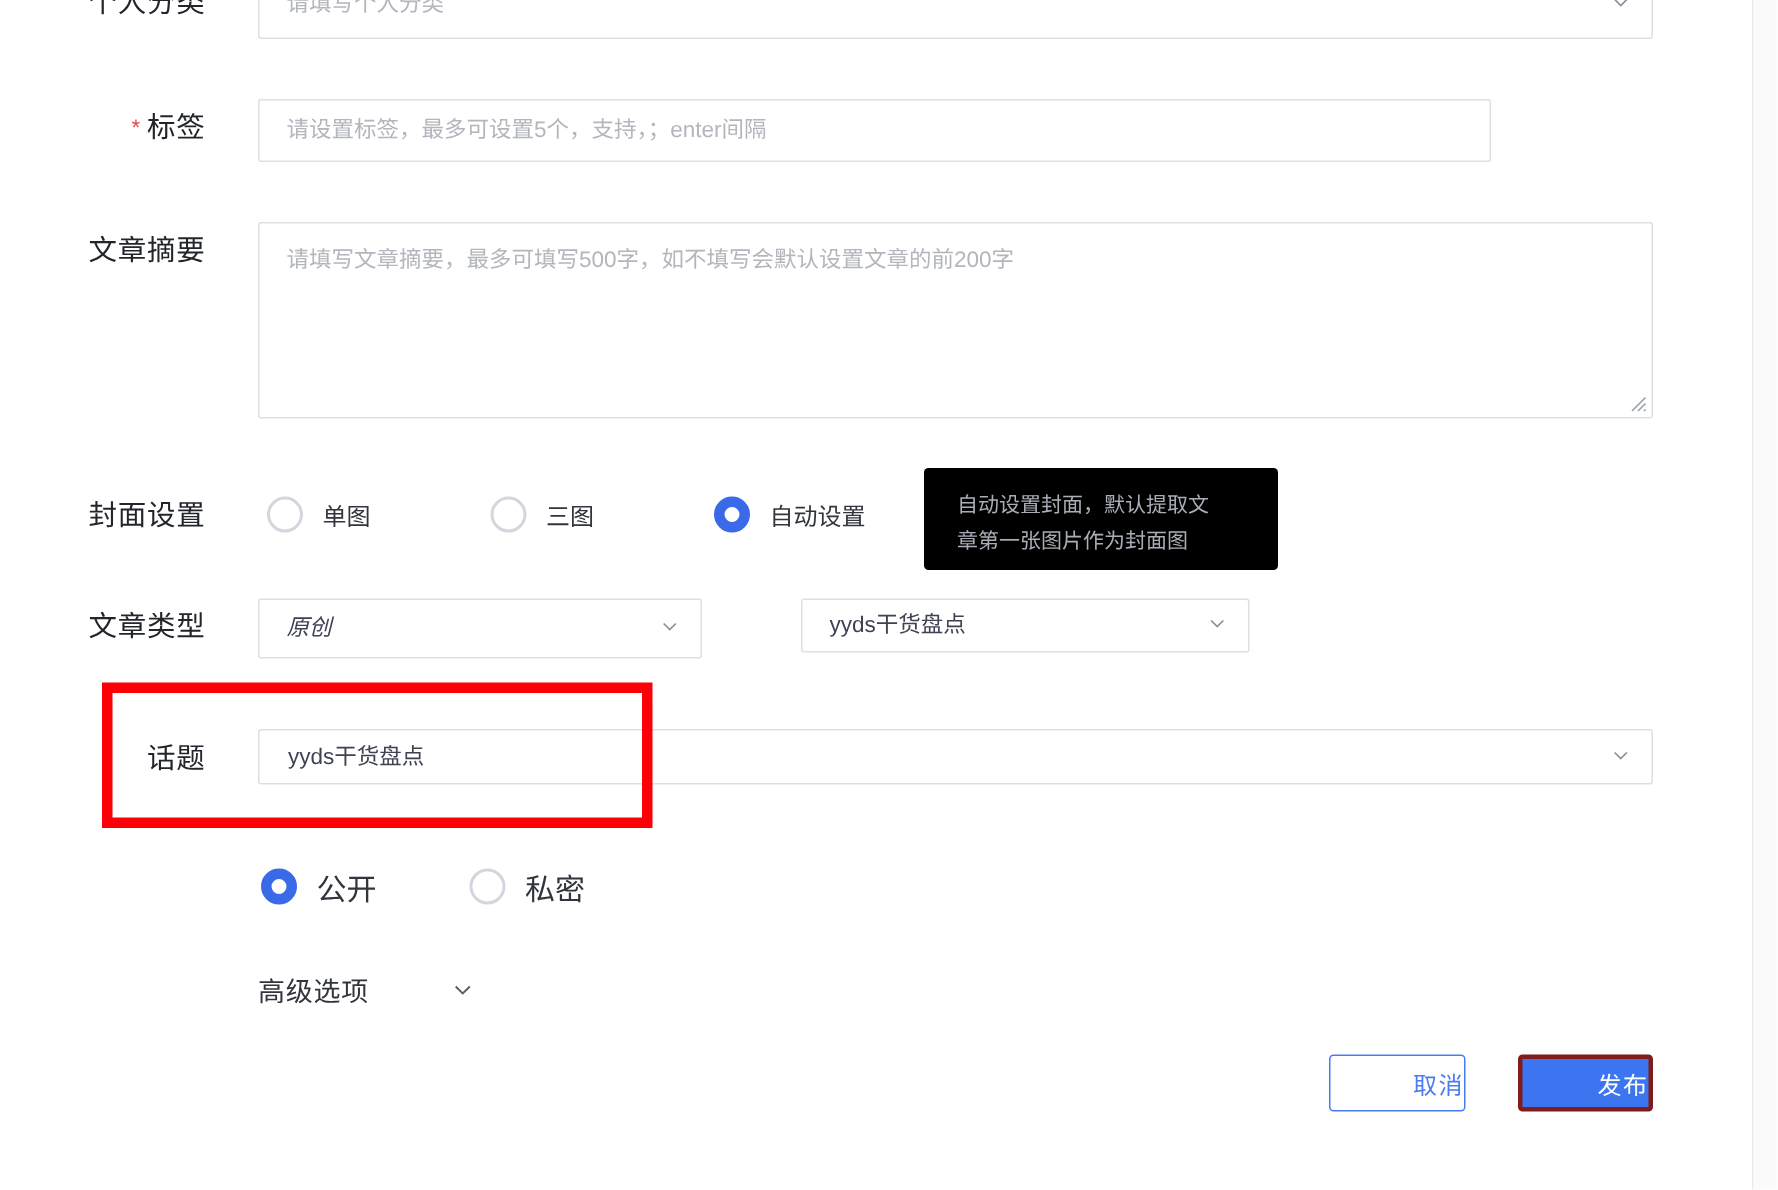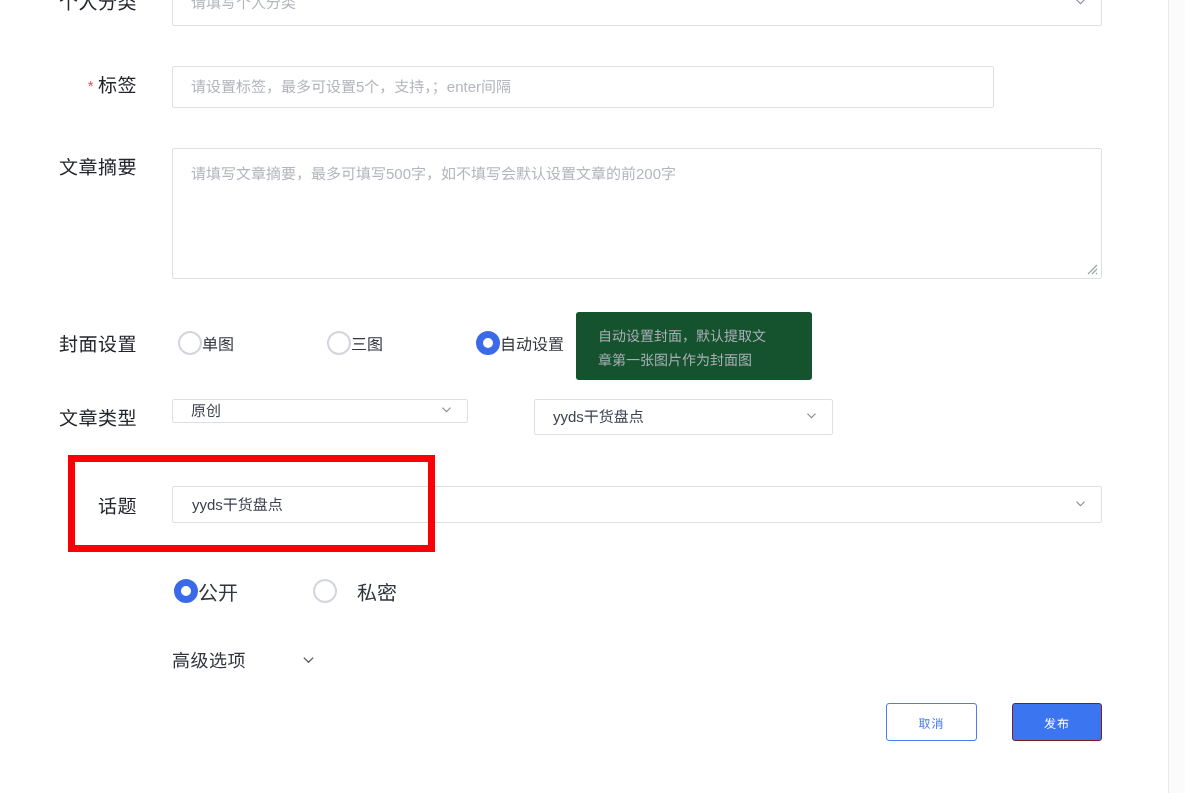--- a/index.html
+++ b/index.html
@@ -157,49 +157,51 @@
     box-sizing: border-box;
     border: 2px solid #d3d6dd;
     background: #fff;
     flex: 0 0 auto;
   }
   .radio.on .dot {
     border: 7px solid #3a6ae8;
     background: #ffffff;
   }
   .radio .rl {
+    margin-left: 13px;
     font-size: 16px;
     color: #32353d;
     white-space: nowrap;
   }
 
   #tooltip-cover {
     position: absolute;
-    left: 576px;
+    left: 616px;
     top: 312px;
     width: 236px;
     height: 68px;
-    background: #14532d;
+    background: #000000;
     border-radius: 3px;
     box-sizing: border-box;
     padding: 12px 16px 0 22px;
   }
   #tooltip-cover .tt {
     font-size: 14px;
     line-height: 24px;
     color: #a9adb6;
   }
 
   
   #lbl-type { top: 406px; }
   #sel-origin {
     left: 172px;
     top: 399px;
     width: 296px;
-    height: 24px;
+    height: 40px;
+    font-style: italic;
   }
   #sel-repost {
     left: 534px;
     top: 399px;
     width: 299px;
     height: 36px;
   }
 
   
   #lbl-topic { top: 494px; }
@@ -248,43 +250,43 @@
     margin-left: 10px;
     width: 15px;
     height: 15px;
   }
 
   
   .btn {
     position: absolute;
     box-sizing: border-box;
     border-radius: 3px;
-    font-size: 12px;
+    font-size: 16px;
     display: flex;
     align-items: center;
-    justify-content: center;
+    justify-content: flex-end;
     cursor: pointer;
     letter-spacing: 1px;
   }
   #btn-cancel {
     left: 886px;
     top: 703px;
     width: 91px;
     height: 38px;
     background: #ffffff;
     border: 1px solid #4a7bf0;
     color: #4a7bf0;
   }
   #btn-publish {
     left: 1012px;
     top: 703px;
     width: 90px;
     height: 38px;
     background: #3b76f0;
-    border: 1px solid #7f1d1d;
+    border: 3px solid #7f1d1d;
     color: #ffffff;
   }
 </style>
 </head>
 <body>
 
 <div class="page">
 
   <div class="label" id="lbl-category">
     <span>个人分类</span>
@@ -370,21 +372,21 @@
         </svg>
     </span>
   </div>
   <div id="annot-topic"></div>
 
   <div class="radio-group" id="privacy-group">
     <div class="radio on" style="left:0px; top:0px;">
       <span class="dot"></span>
       <span class="rl">公开</span>
     </div>
-    <div class="radio" style="left:139px; top:0px;gap:20px;">
+    <div class="radio" style="left:139px; top:0px;">
       <span class="dot"></span>
       <span class="rl">私密</span>
     </div>
   </div>
 
   <div id="advanced">
     <span class="adv-text">高级选项</span>
     <span class="adv-chev">
       <svg viewBox="0 0 16 16" width="15" height="15">
           <path d="M3 6 L8 11 L13 6" fill="none" stroke="#5a5e68" stroke-width="1.4"></path>

